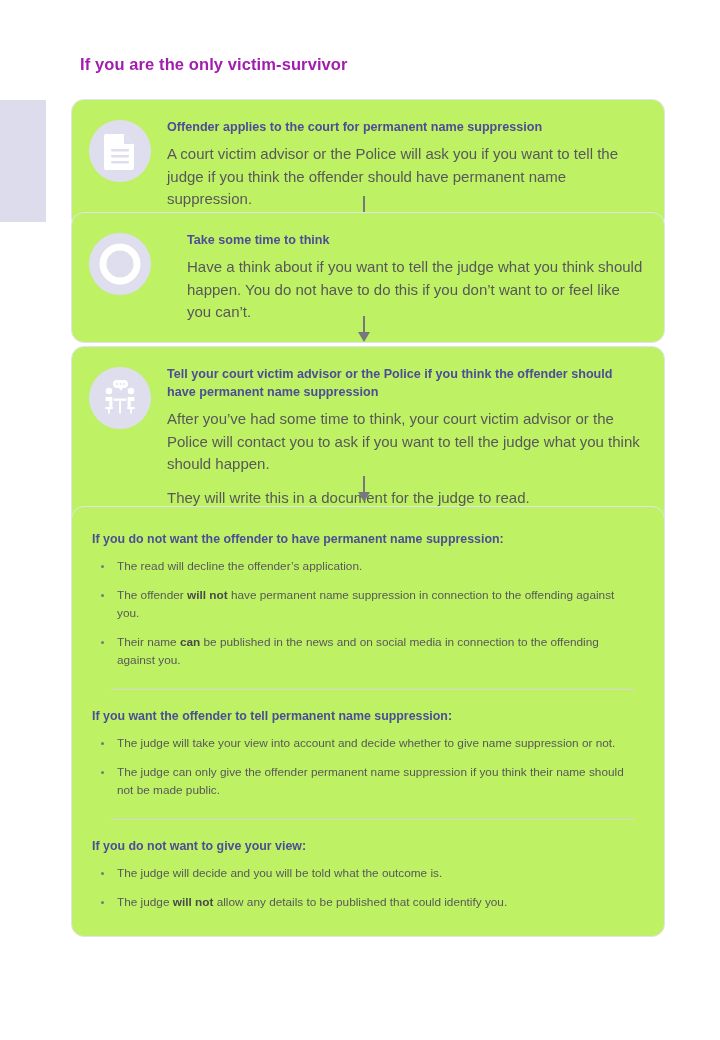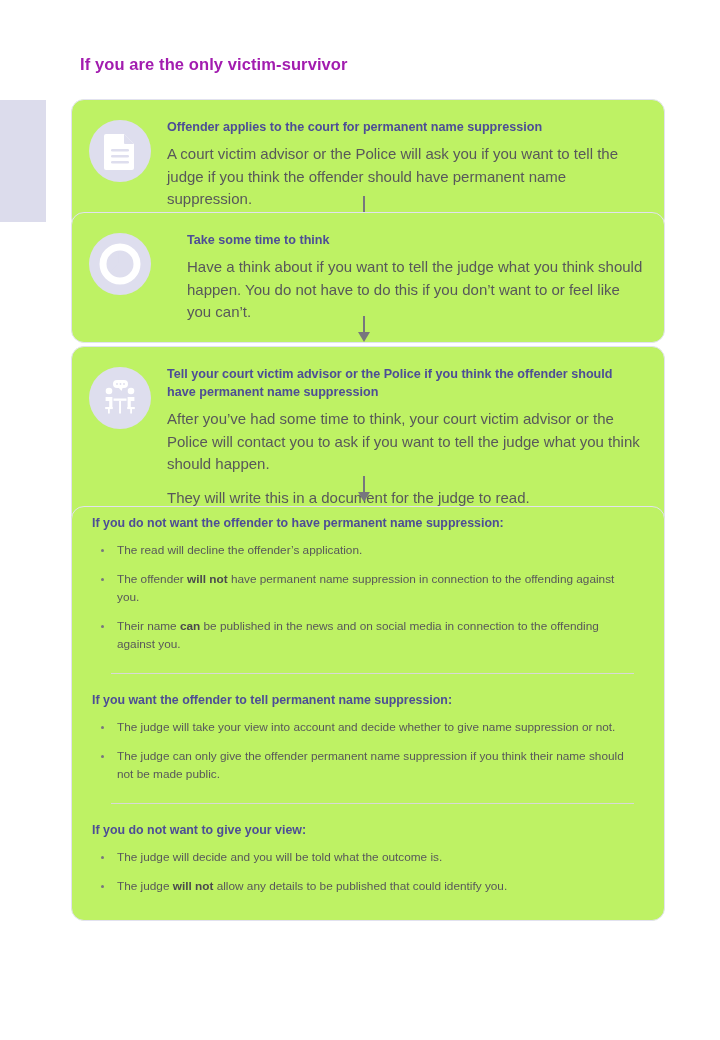--- a/index.html
+++ b/index.html
@@ -114,21 +114,21 @@
     top: 16px;
     width: 0;
     height: 0;
     border-left: 6px solid transparent;
     border-right: 6px solid transparent;
     border-top: 10px solid #77777e;
   }
 
   
   .outcomes {
-    padding: 8px 26px 24px 20px;
+    padding: 24px 26px 24px 20px;
   }
 
   .outcome-heading {
     font-size: 12.4px;
     font-weight: bold;
     color: #4d4d96;
     line-height: 1.4;
     margin: 0 0 10px 0;
   }
 

